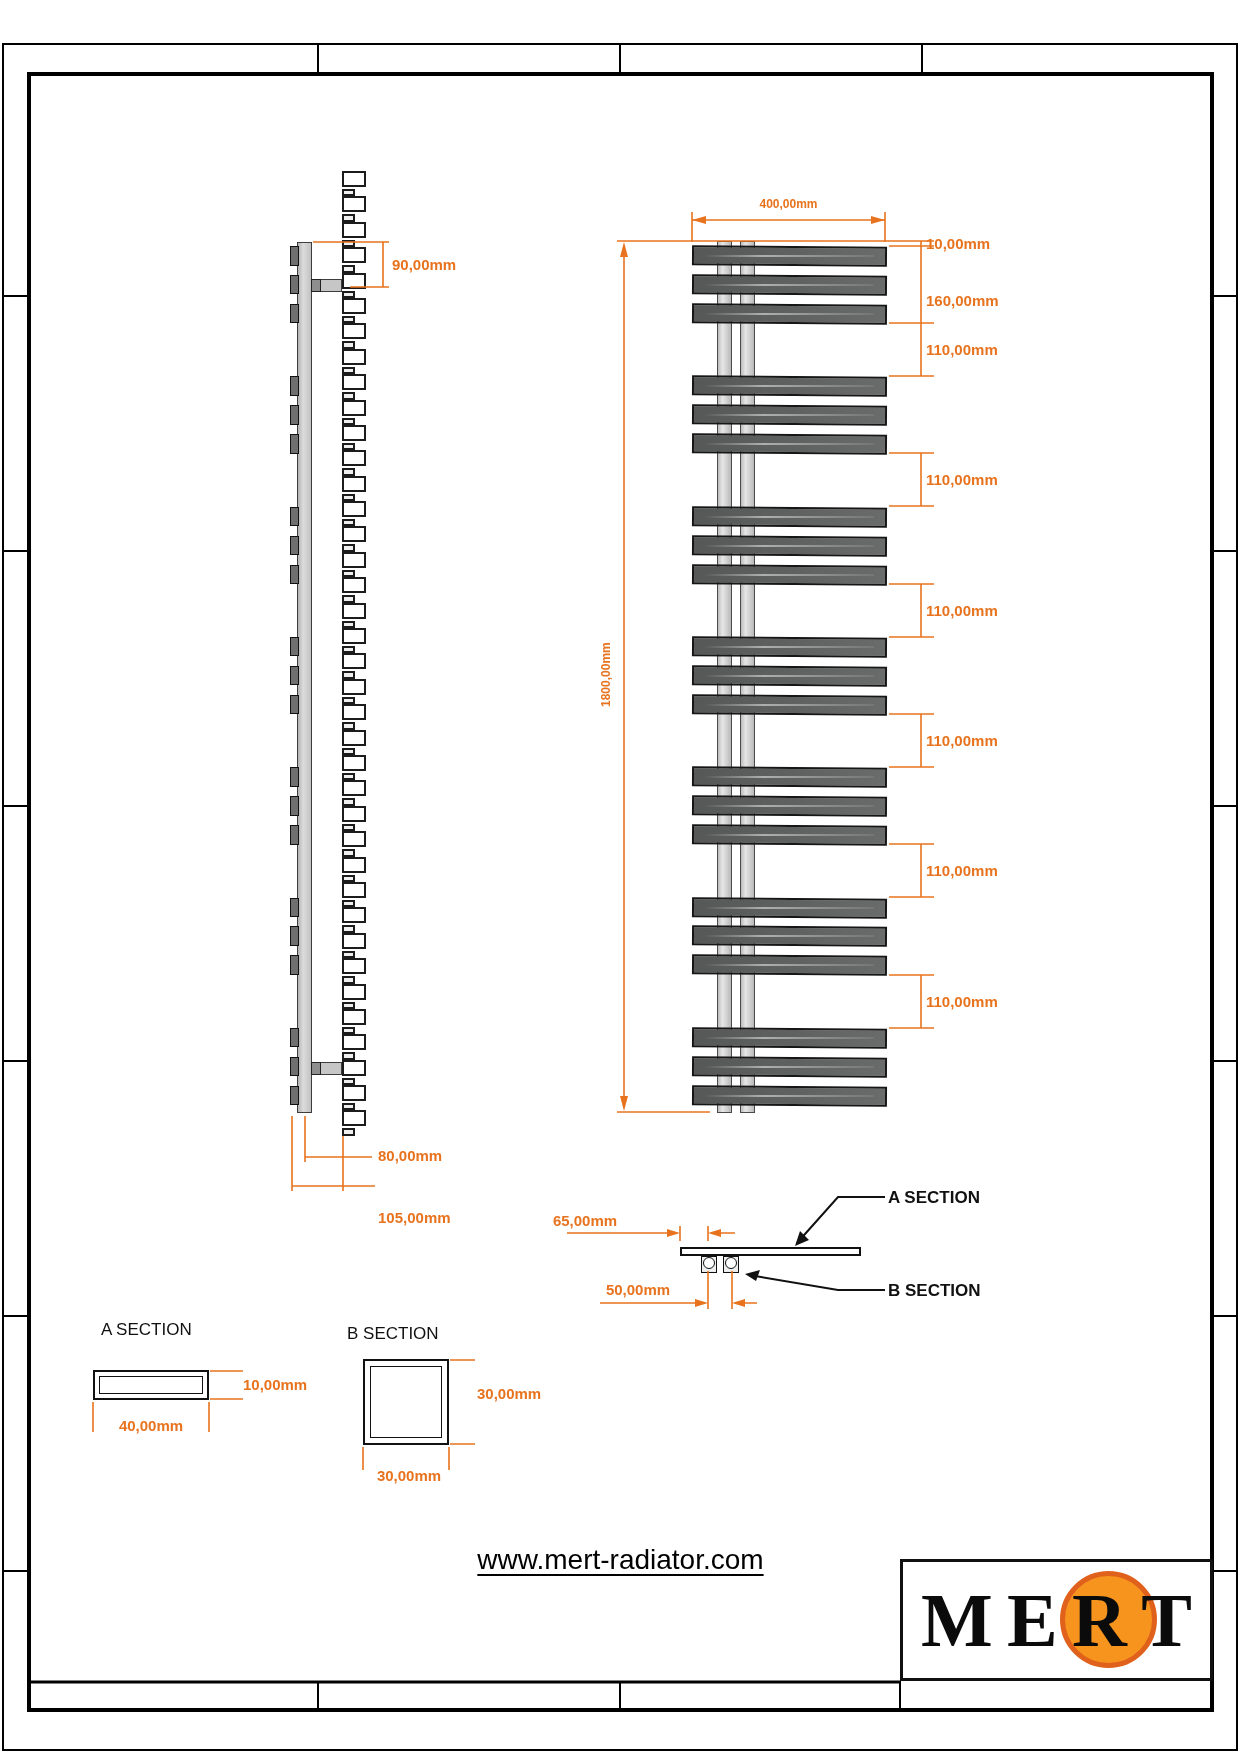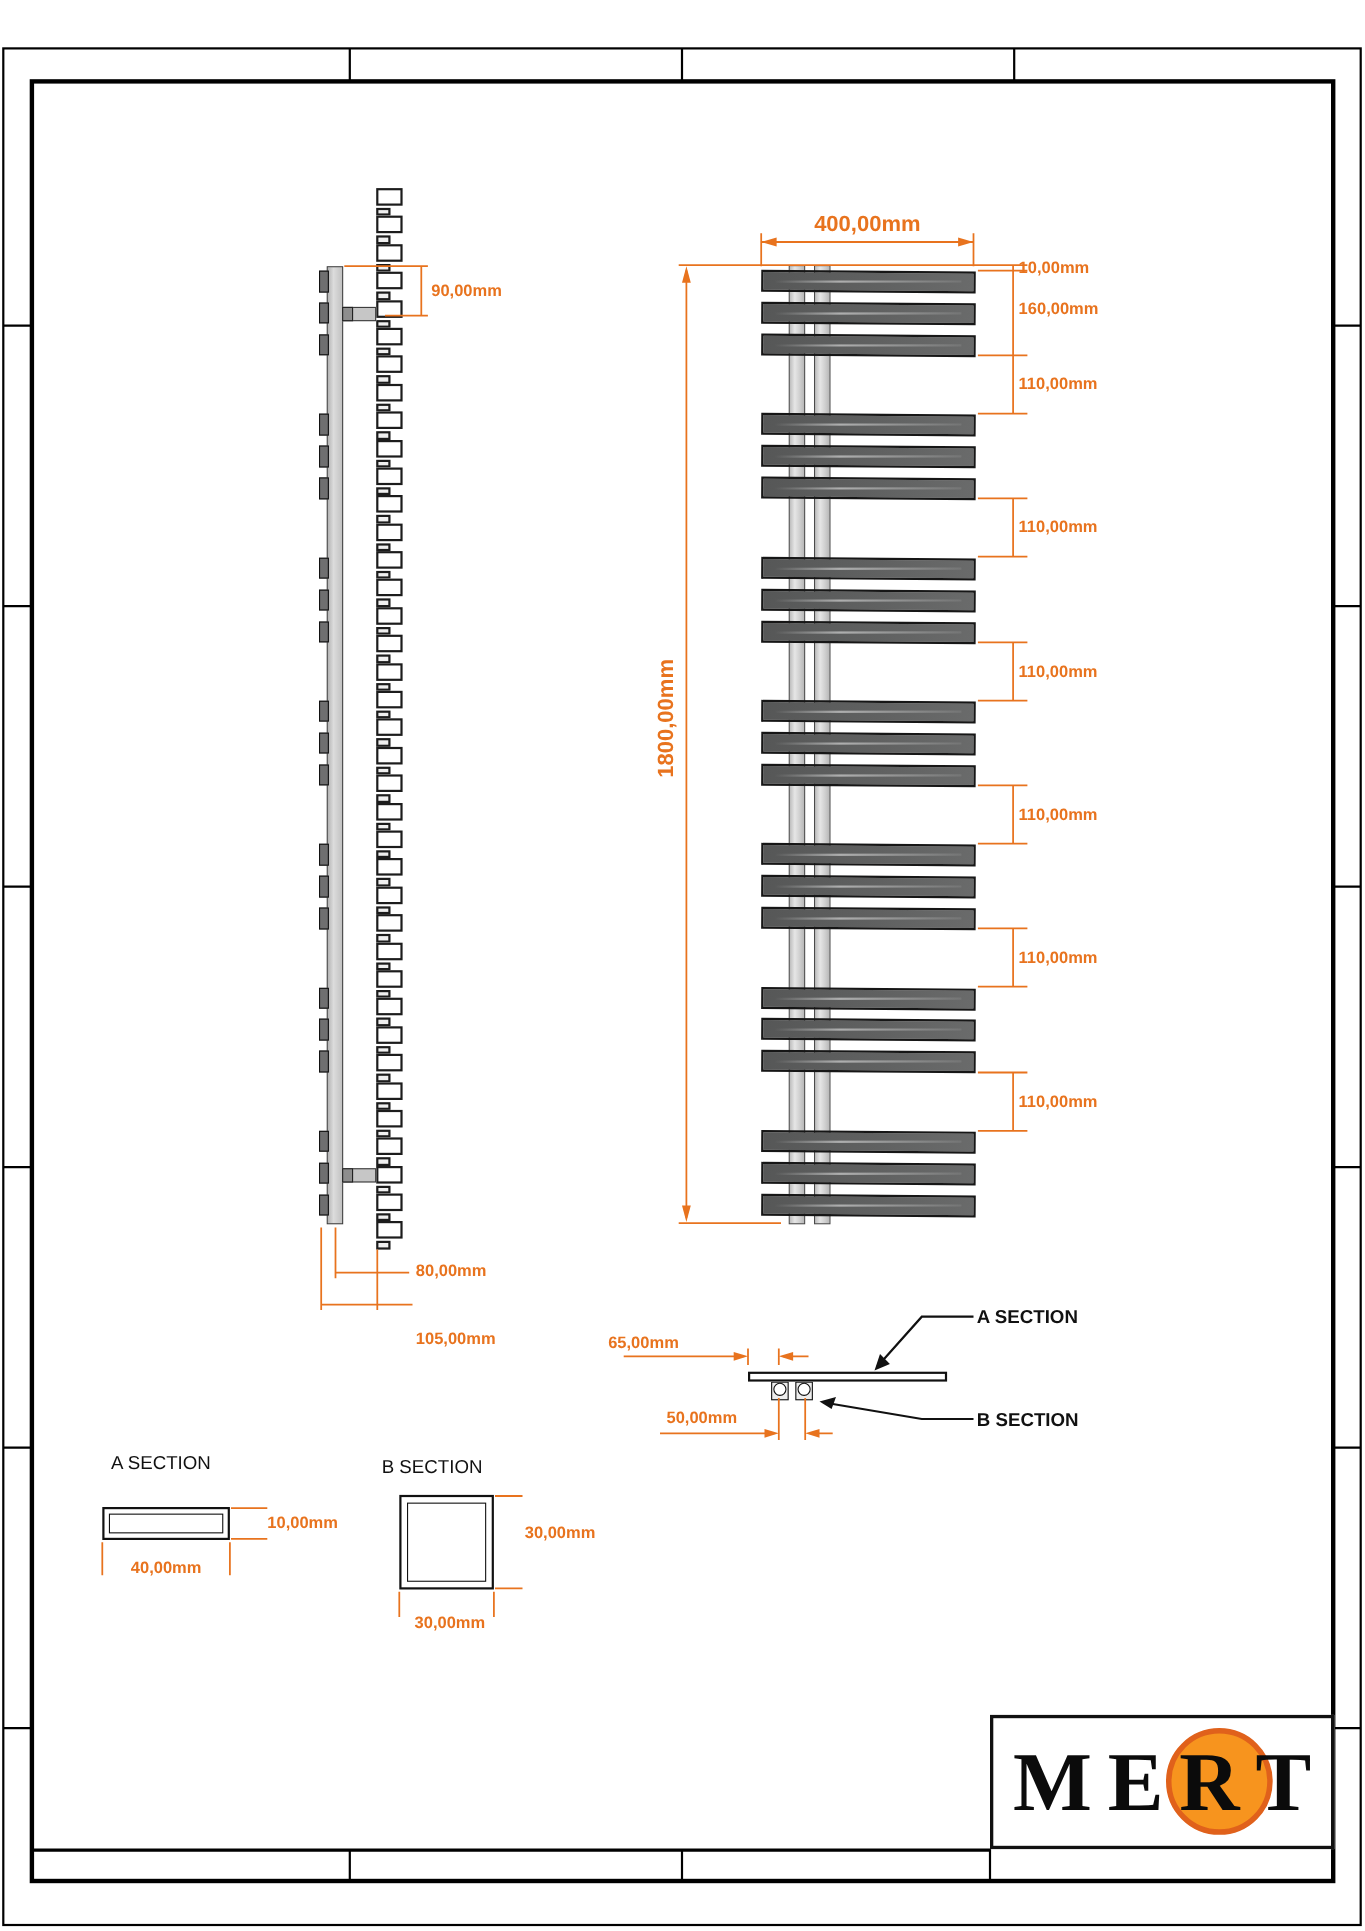--- a/index.html
+++ b/index.html
@@ -2,21 +2,21 @@
 <html><head>
 <meta charset="utf-8">
 <style>
   html,body { margin:0; padding:0; background:#fff; }
   .page { position:relative; width:1241px; height:1755px; background:#ffffff;
           font-family:"Liberation Sans", sans-serif; overflow:hidden; }
 
   
   .dim { position:absolute; color:#E8731E; font-weight:bold; font-size:15px;
          white-space:nowrap; line-height:18px; }
-  .dim.big { font-size:20px; }
+  .dim.big { font-size:12px; }
   .dim.vert { writing-mode:vertical-rl; transform:rotate(180deg); }
 
   
   .sec-title { position:absolute; font-size:17px; color:#111; white-space:nowrap; }
   .callout   { position:absolute; font-size:17px; font-weight:bold; color:#111; white-space:nowrap; }
   .url { position:absolute; left:0; top:1544px; width:1241px; text-align:center;
          font-size:28px; color:#000; }
   .url span { text-decoration:underline; text-underline-offset:5px; cursor:pointer; }
 
   
@@ -315,21 +315,21 @@
       <polygon points="745,1274 760,1270 756,1281"></polygon>
     </g>
   </svg>
 
   <div class="labels">
 
     <div class="dim big" style="left:692px; top:195px; width:193px; text-align:center;">400,00mm</div>
     <div class="dim big vert" style="left:597px; top:572px; height:135px;">1800,00mm</div>
     <div id="right-dim-labels">
         <div class="dim" style="left: 926px; top: 234.5px;">10,00mm</div>
-        <div class="dim" style="left: 926px; top: 272px;">160,00mm</div>
+        <div class="dim" style="left: 926px; top: 292px;">160,00mm</div>
         <div class="dim" style="left: 926px; top: 340.5px;">110,00mm</div>
         <div class="dim" style="left: 926px; top: 470.5px;">110,00mm</div>
         <div class="dim" style="left: 926px; top: 601.5px;">110,00mm</div>
         <div class="dim" style="left: 926px; top: 731.5px;">110,00mm</div>
         <div class="dim" style="left: 926px; top: 861.5px;">110,00mm</div>
         <div class="dim" style="left: 926px; top: 992.5px;">110,00mm</div>
       </div>
 
     <div class="dim" style="left:392px; top:256px;">90,00mm</div>
     <div class="dim" style="left:378px; top:1147px;">80,00mm</div>
@@ -342,20 +342,23 @@
 
     <div class="sec-title" style="left:101px; top:1320px;">A SECTION</div>
     <div class="dim" style="left:243px; top:1376px;">10,00mm</div>
     <div class="dim" style="left:93px; top:1417px; width:116px; text-align:center;">40,00mm</div>
 
     <div class="sec-title" style="left:347px; top:1324px;">B SECTION</div>
     <div class="dim" style="left:477px; top:1385px;">30,00mm</div>
     <div class="dim" style="left:363px; top:1467px; width:92px; text-align:center;">30,00mm</div>
   </div>
 
+  <div class="url">
+    <span>www.mert-radiator.com</span>
+  </div>
 
   <div class="logo-box">
     <div class="logo-circle"></div>
     <div class="logo-letters">
       <span>M</span>
       <span>E</span>
       <span>R</span>
       <span>T</span>
     </div>
   </div>

